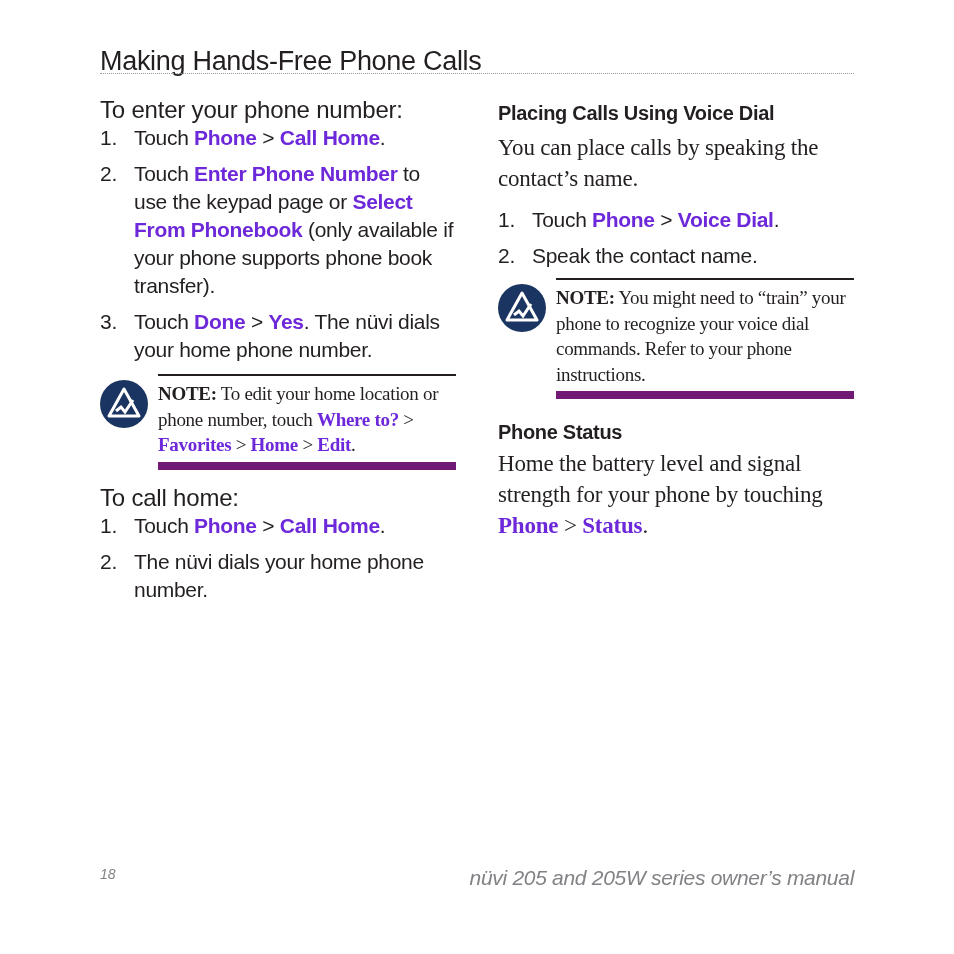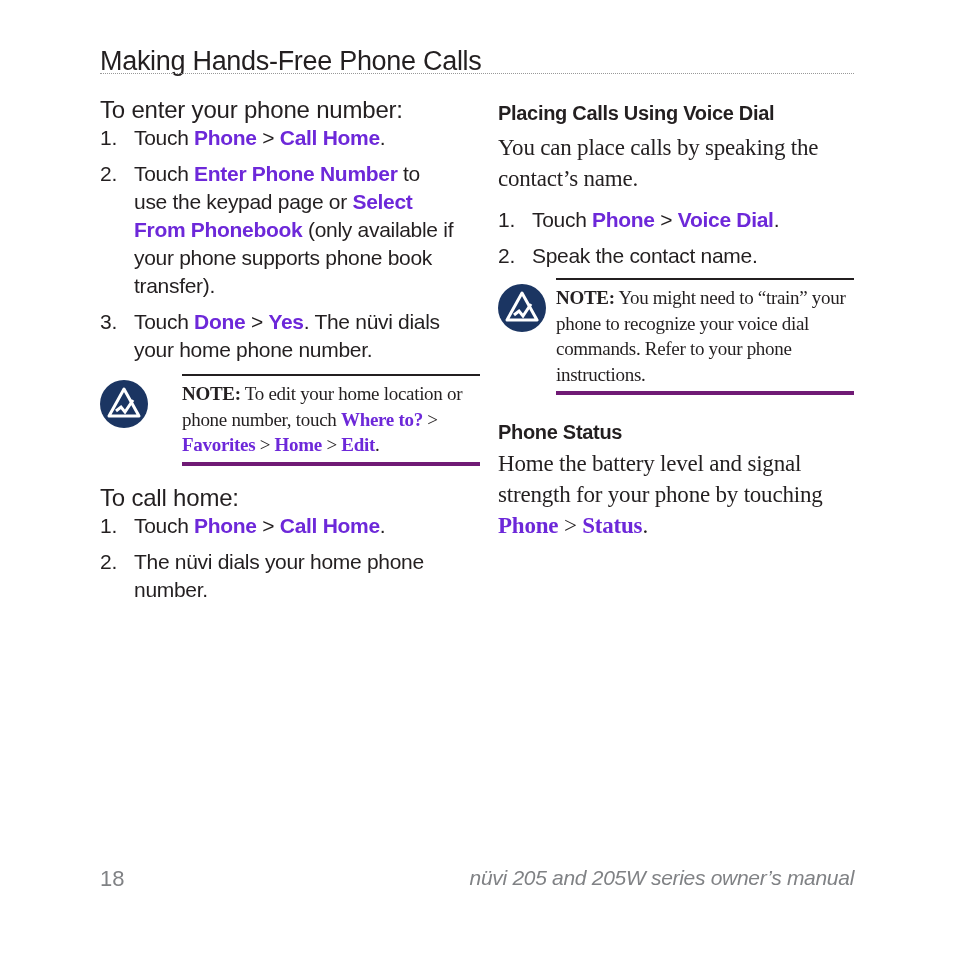--- a/index.html
+++ b/index.html
@@ -9,26 +9,26 @@
   .hdr { position:absolute; left:100px; top:46px; width:754px; font-size:27px; letter-spacing:-0.3px; }
   .hdr-rule { position:absolute; left:100px; top:73px; width:754px; border-top:1px dotted #999; }
   .col { position:absolute; }
   .left { left:100px; top:96px; width:358px; }
   .right { left:498px; top:96px; width:356px; }
   .proc-title { font-weight:normal; font-size:24px; line-height:28px; letter-spacing:-0.2px; }
   ol.steps { list-style:none; margin:0; padding:0; }
   ol.steps li { position:relative; padding-left:34px; font-size:21px; line-height:28px; letter-spacing:-0.3px; margin-bottom:8px; }
   ol.steps li .num { position:absolute; left:0; top:0; }
   .ui { color:#6d28d9; font-weight:bold; }
-  .note { position:relative; border-top:2px solid #231f20; border-bottom:4px solid #701a75; padding:5px 0 4px 0; font-size:19px; line-height:25.5px; letter-spacing:-0.3px; }
+  .note { position:relative; border-top:2px solid #231f20; border-bottom:8px solid #701a75; padding:5px 0 4px 0; font-size:19px; line-height:25.5px; letter-spacing:-0.3px; }
   .note-icon { position:absolute; width:48px; height:48px; border-radius:50%; background:#1b3562; }
   .note-icon svg { width:48px; height:48px; }
   .h2 { font-weight:bold; font-size:20px; line-height:34px; letter-spacing:-0.3px; }
   .body-serif { font-size:23px; line-height:31px; letter-spacing:-0.2px; }
-  .footer-left { position:absolute; left:100px; top:866px; color:#808285; font-size:22px; }
+  .footer-left { position:absolute; left:100px; top:866px; font-style:italic; color:#808285; font-size:14px; }
   .footer-right { position:absolute; right:100px; top:866px; font-style:italic; color:#808285; font-size:21px; letter-spacing:-0.3px; }
 </style>
 </head>
 <body>
 
 <div class="hdr sans">Making Hands-Free Phone Calls</div>
 <div class="hdr-rule"></div>
 
 <div class="col left sans">
   <div class="proc-title">To enter your phone number:</div>
@@ -38,21 +38,21 @@
     <li><span class="num">3.</span><span>Touch </span><span class="ui">Done</span><span> &gt; </span><span class="ui">Yes</span><span>. The nüvi dials your home phone number.</span></li>
   </ol>
 
   <div style="position:relative; margin-top:10px; height:92px;">
     <div class="note-icon" style="left:0; top:6px;">
       <svg viewBox="0 0 48 48">
           <path d="M24 9 L39 36 L9 36 Z" fill="none" stroke="#fff" stroke-width="3" stroke-linejoin="round"></path>
           <path d="M16 31 L21 27 L25 32 L33 20" fill="none" stroke="#fff" stroke-width="3"></path>
         </svg>
     </div>
-    <div class="note serif" style="position:absolute; left:58px; top:0; width:298px;margin-left:24px;">
+    <div class="note serif" style="position:absolute; left:58px; top:0; width:298px;">
       <b>NOTE:</b><span> To edit your home location or phone number, touch </span><span class="ui">Where to?</span><span> &gt; </span><span class="ui">Favorites</span><span> &gt; </span><span class="ui">Home</span><span> &gt; </span><span class="ui">Edit</span><span>.</span>
     </div>
   </div>
 
   <div class="proc-title" style="margin-top:18px;">To call home:</div>
   <ol class="steps">
     <li><span class="num">1.</span><span>Touch </span><span class="ui">Phone</span><span> &gt; </span><span class="ui">Call Home</span><span>.</span></li>
     <li><span class="num">2.</span><span>The nüvi dials your home phone number.</span></li>
   </ol>
 </div>

